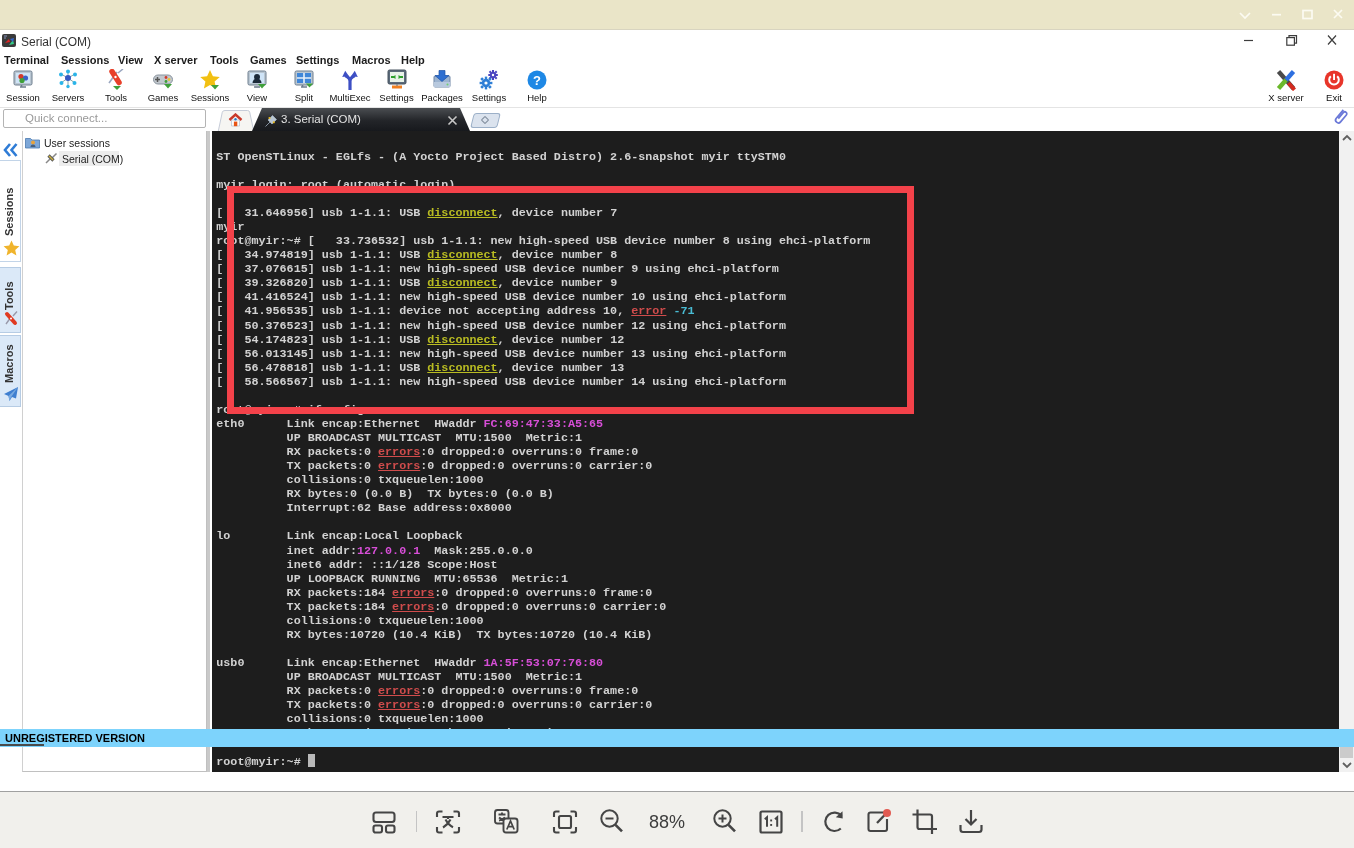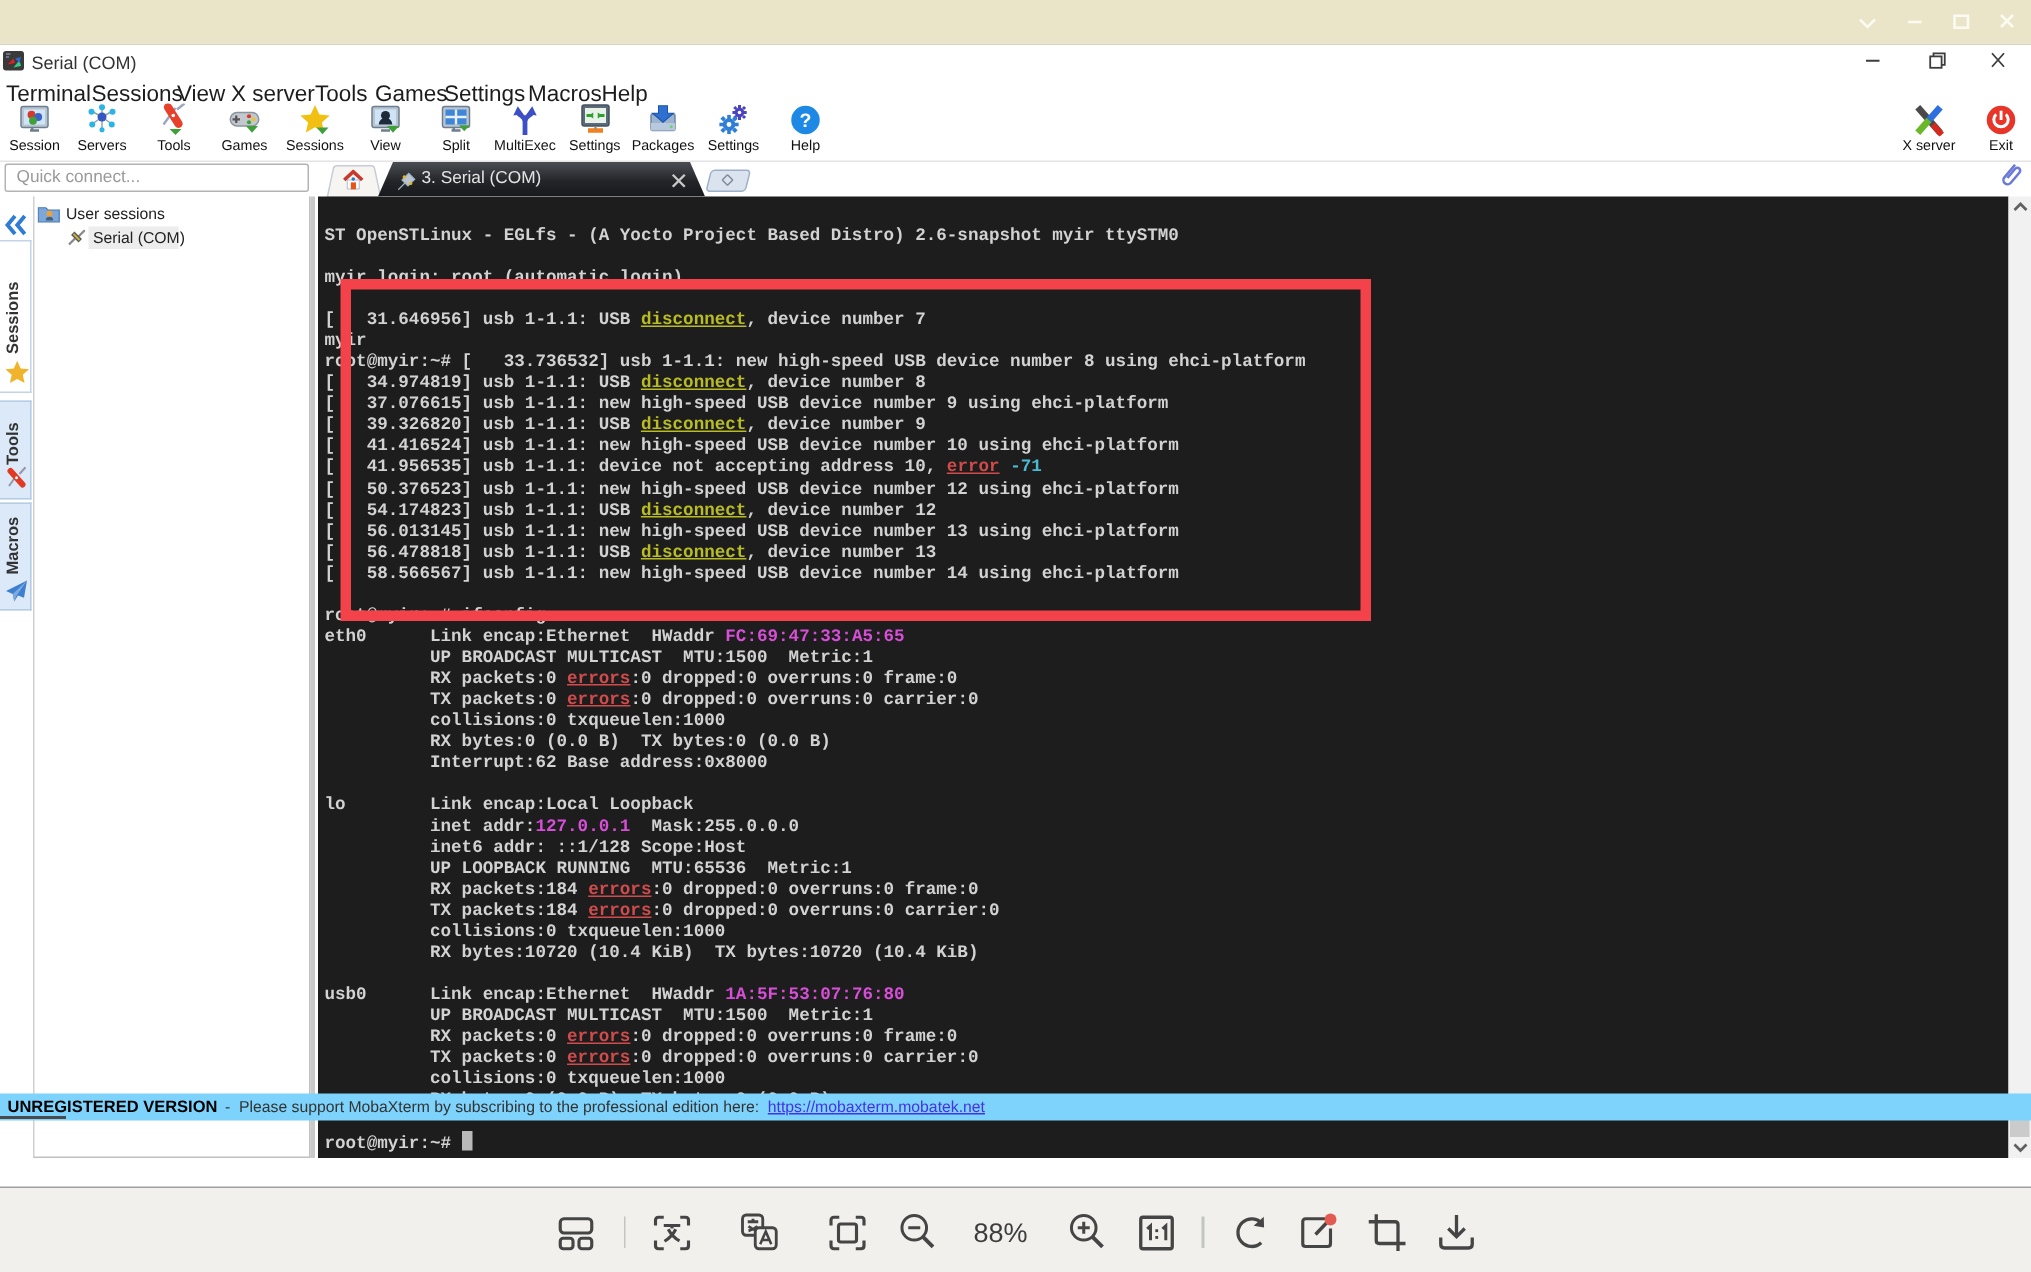--- a/index.html
+++ b/index.html
@@ -8,21 +8,21 @@
   .abs { position:absolute; }
   #stage { position:relative; width:1218px; height:848px; }
 
   
   #topstrip { left:0; top:0; width:1354px; height:29px; background:#eae5c8; }
   #botstrip { left:0; top:792px; width:1354px; height:56px; background:#f1f0ec; }
 
   
   #moba { left:0; top:29px; width:1354px; height:763px; background:#fff; border-top:1px solid #d8d4c0; }
 
-  .menuitem { position:absolute; top:53.5px; font-size:15px; font-weight:normal; color:#1c1c1c; }
+  .menuitem { position:absolute; top:53.5px; font-size:11px; font-weight:bold; color:#1c1c1c; }
 
   .tbgroup { position:absolute; top:69px; width:60px; text-align:center; }
   .tbgroup svg { display:block; margin:0 auto; }
   .tbgroup .lbl { font-size:9.5px; color:#111; margin-top:1px; white-space:nowrap; }
 
   
   #term { left:212px; top:131px; width:1127px; height:641px; background:#1d1d1d; }
   #termtext { position:absolute; left:4.3px; top:18.8px;
     font-family:"Liberation Mono", monospace; font-weight:bold;
     font-size:11.72px; line-height:14.06px; color:#d2d2d2; white-space:pre; }
@@ -240,21 +240,21 @@
   <div class="tbgroup" style="left:1304px">
     <svg width="22" height="22" viewBox="0 0 22 22">
       <circle cx="11" cy="11" r="9.5" fill="#e8352a"></circle>
       <path d="M7.8 7.2 A 4.8 4.8 0 1 0 14.2 7.2" stroke="#fff" stroke-width="2" fill="none"></path>
       <rect x="10.1" y="4.8" width="1.9" height="6.2" fill="#fff"></rect>
     </svg>
     <div class="lbl">Exit</div>
   </div>
 
   <div class="abs" style="left:3px;top:109px;width:203px;height:19px;border:1px solid #b4b4b4;border-radius:2px;background:#fff">
-    <div style="margin:2px 0 0 7px;font-size:11.5px;color:#9a9a9a">Quick connect...</div>
+    <div style="margin:2px 0 0 21px;font-size:11.5px;color:#9a9a9a">Quick connect...</div>
   </div>
 
   <svg class="abs" style="left:217px;top:109.5px" width="38" height="22" viewBox="0 0 38 22">
     <path d="M8 0.5 L30.5 0.5 Q32.3 0.5 32.7 2.2 L36.8 21.5 L1.2 21.5 L5.3 2.2 Q5.7 0.5 8 0.5 Z" fill="#f6f5f2" stroke="#c6ccd8" stroke-width="1"></path>
   </svg>
   <svg class="abs" style="left:228px;top:113px" width="15" height="15" viewBox="0 0 15 15">
     <path d="M1.5 7 L7.5 1.5 L13.5 7" stroke="#c8392b" stroke-width="2.4" fill="none"></path>
     <path d="M3.5 7 h8 v6 h-8 z" fill="#fdfdfc" stroke="#a8b4c8" stroke-width="0.6"></path>
     <rect x="5.9" y="8.6" width="3.4" height="4.6" fill="#e85415"></rect>
     <circle cx="7.5" cy="6.3" r="1.2" fill="#2979c8"></circle>
@@ -372,21 +372,20 @@
   <div id="sthumb" class="abs"></div>
   <svg class="abs" style="left:1341px;top:133px" width="12" height="10" viewBox="0 0 12 10">
     <path d="M2 7 L6 3 L10 7" stroke="#606060" stroke-width="1.8" fill="none"></path>
   </svg>
   <svg class="abs" style="left:1341px;top:760px" width="12" height="10" viewBox="0 0 12 10">
     <path d="M2 3 L6 7 L10 3" stroke="#606060" stroke-width="1.8" fill="none"></path>
   </svg>
 
   <div id="statusbar" class="abs">
     <div class="abs" style="left:5px;top:2.5px;font-weight:bold;color:#000">UNREGISTERED VERSION</div>
-    <div class="abs" style="left:150px;top:3px;color:#333;font-size:10.5px">-&nbsp; Please support MobaXterm by subscribing to the professional edition here: &nbsp;<span style="color:#4431e8;text-decoration:underline">https://mobaxterm.mobatek.net</span></div>
     <div class="abs" style="left:0;top:14.5px;width:44px;height:2px;background:#4a4a4a"></div>
   </div>
   <div class="abs" style="left:0;top:790.5px;width:1354px;height:1.5px;background:#a0a0a0"></div>
 
   <div id="botstrip" class="abs"></div>
 
   <svg class="abs" style="left:371px;top:809px" width="26" height="26" viewBox="0 0 26 26">
     <g stroke="#454545" stroke-width="2.1" fill="none">
       <rect x="2.5" y="3.5" width="21" height="9.5" rx="2.5"></rect>
       <rect x="2.5" y="16.5" width="8.5" height="7" rx="2"></rect>

